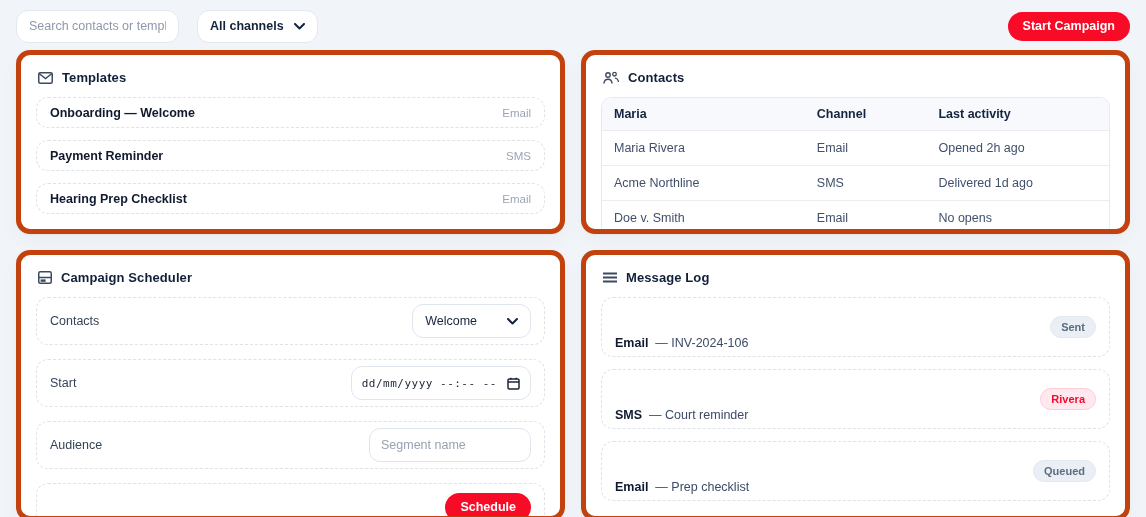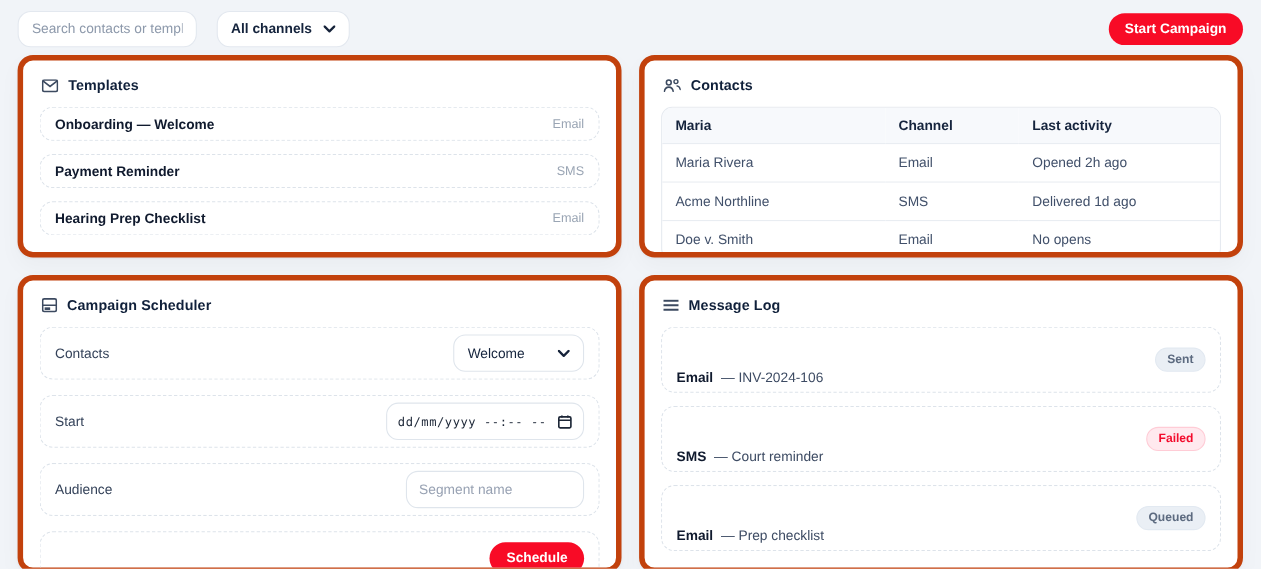--- a/index.html
+++ b/index.html
@@ -273,21 +273,21 @@
           <span class="log-channel">Email</span>
           <span class="log-subject">— INV-2024-106</span>
         </span>
         <span class="badge">Sent</span>
       </div>
       <div class="dashrow log-row">
         <span class="log-left">
           <span class="log-channel">SMS</span>
           <span class="log-subject">— Court reminder</span>
         </span>
-        <span class="badge badge-failed">Failed</span>
+        <span class="badge badge-failed">Rivera</span>
       </div>
       <div class="dashrow log-row">
         <span class="log-left">
           <span class="log-channel">Email</span>
           <span class="log-subject">— Prep checklist</span>
         </span>
         <span class="badge">Queued</span>
       </div>
     </div>
   </div>

